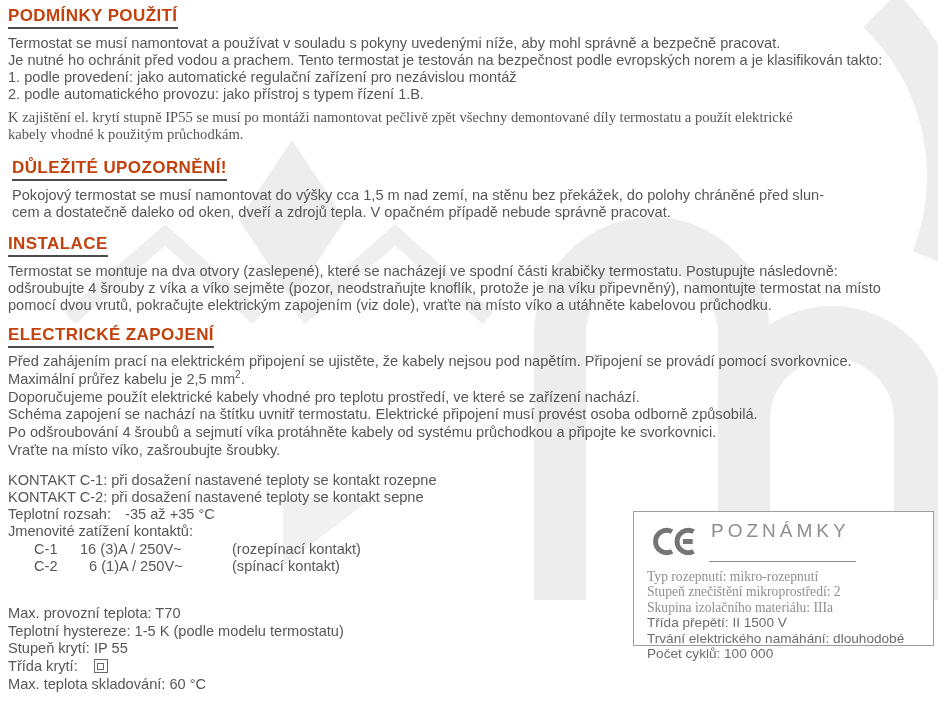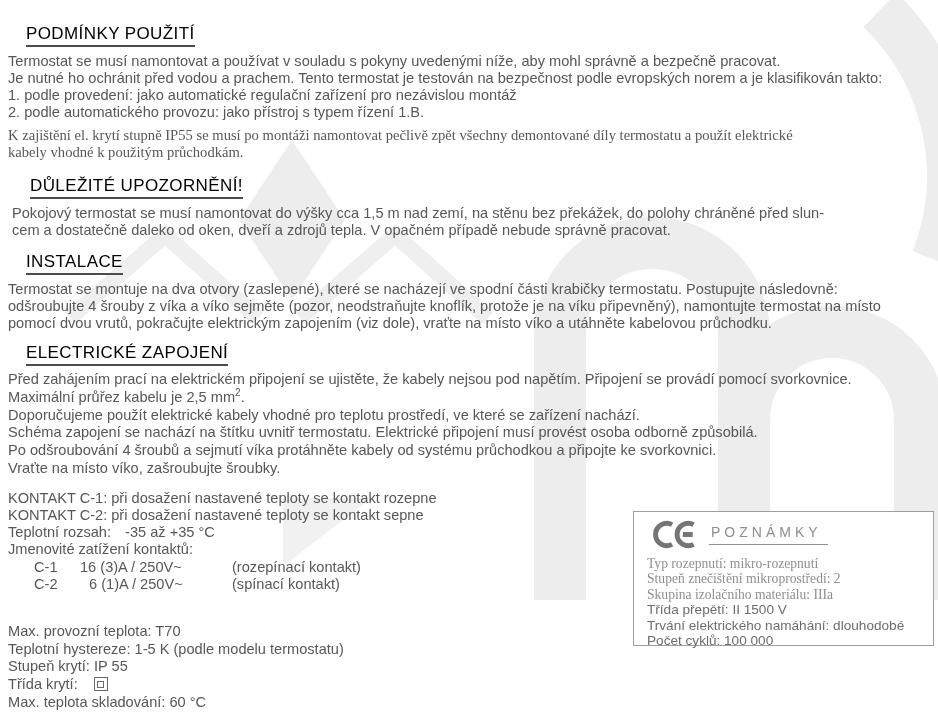--- a/index.html
+++ b/index.html
@@ -1,20 +1,20 @@
 <!DOCTYPE html>
 <html><head>
 <meta charset="utf-8">
 <style>
   html,body{margin:0;padding:0;background:#ffffff;}
   body{width:938px;height:727px;overflow:hidden;font-family:"Liberation Sans",sans-serif;}
   .page{position:relative;width:938px;height:727px;overflow:hidden;background:#fff;}
   .watermark{position:absolute;left:0;top:0;z-index:0;}
   .content{position:relative;z-index:1;padding:6px 4px 0 8px;font-size:14.6px;line-height:17px;color:#575757;}
-  .sec-h{margin:18px;font-size:17px;line-height:20px;font-weight:normal;color:#000000;letter-spacing:.4px;}
+  .sec-h{margin:0;font-size:17px;line-height:20px;font-weight:bold;color:#c2410c;letter-spacing:.4px;}
   .sec-h .ht{display:inline-block;border-bottom:2px solid #4c4c4c;padding-bottom:1px;}
   .h1{margin-bottom:6px;}
   .h2{margin-top:15px;margin-bottom:6px;}
   .h3{margin-top:13px;margin-bottom:6px;}
   .h4{margin-top:11px;margin-bottom:5px;}
   .h5{margin-top:12px;margin-bottom:9px;}
   .block-p2{margin-top:6px;font-family:Liberation Serif, serif;}
   .ind{padding-left:4px;}
   .elec{line-height:17.8px;}
   .elec sup{font-size:10px;line-height:0;}
@@ -22,21 +22,21 @@
   .props{line-height:17.5px;}
   .props .val{margin-left:14px;}
   .contact .c-name{display:inline-block;margin-left:26px;width:46px;}
   .contact .c-rating{display:inline-block;width:152px;}
   .contact2 .c-rating{width:143px;padding-left:9px;}
   .bottom{margin-top:29px;line-height:17.8px;}
   .sq-outer{display:inline-block;width:12px;height:12px;border:1.4px solid #6a6a6a;margin-left:16px;position:relative;vertical-align:-2px;}
   .sq-inner{position:absolute;left:2.5px;top:2.5px;width:5px;height:5px;border:1.2px solid #6a6a6a;}
   .notes{position:absolute;left:633px;top:511px;width:301px;height:135px;border:1px solid #9e9e9e;background:#fff;z-index:2;box-sizing:border-box;padding:6px 8px 0 13px;}
   .notes-head{display:flex;align-items:center;gap:10px;margin:2px 0 7px 0;}
-  .notes-title{font-size:14px;letter-spacing:4px;color:#8e8e8e;border-bottom:1.5px solid #8e8e8e;padding:0 6px 4px 2px;}
+  .notes-title{font-size:19px;letter-spacing:4px;color:#8e8e8e;border-bottom:1.5px solid #8e8e8e;padding:0 6px 19px 2px;}
   .notes-line{font-size:13.6px;line-height:15.4px;color:#6d6d6d;white-space:nowrap;}
   .notes-body .notes-line:nth-child(-n+3){color:#8e8e8e;font-family:Liberation Serif, serif;}
 </style>
 </head>
 <body>
 
 <div class="page">
 
   <svg class="watermark" width="938" height="727" viewBox="0 0 938 727" aria-hidden="true">
     <polygon points="292,140 345,220 292,300 239,220" fill="#ededed"></polygon>

